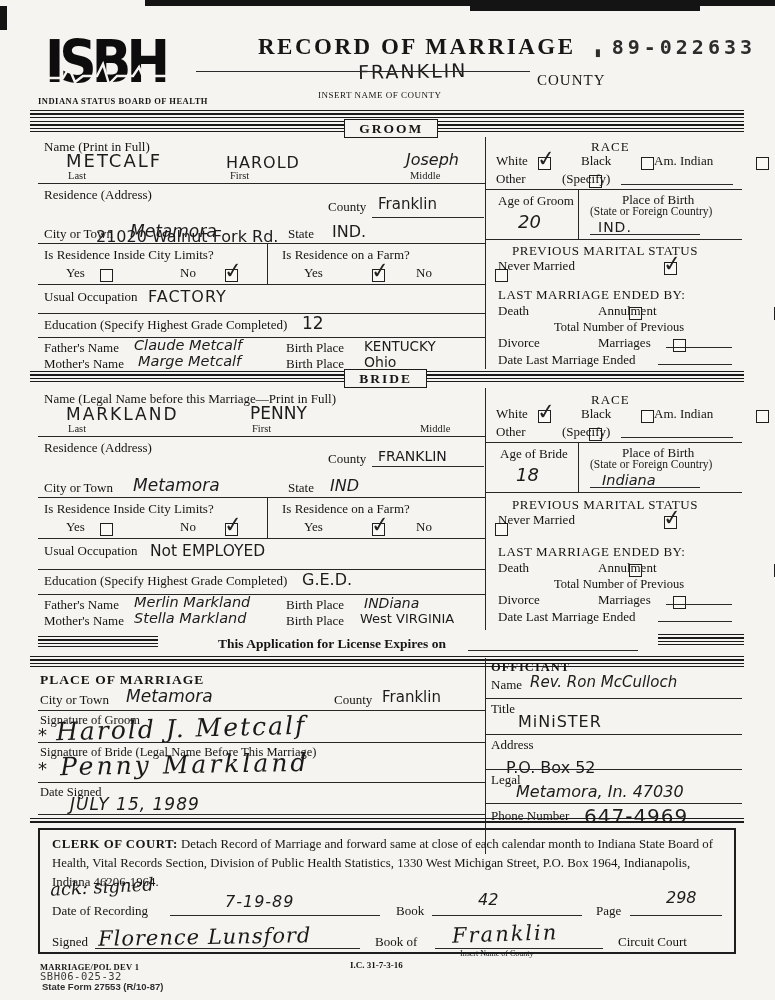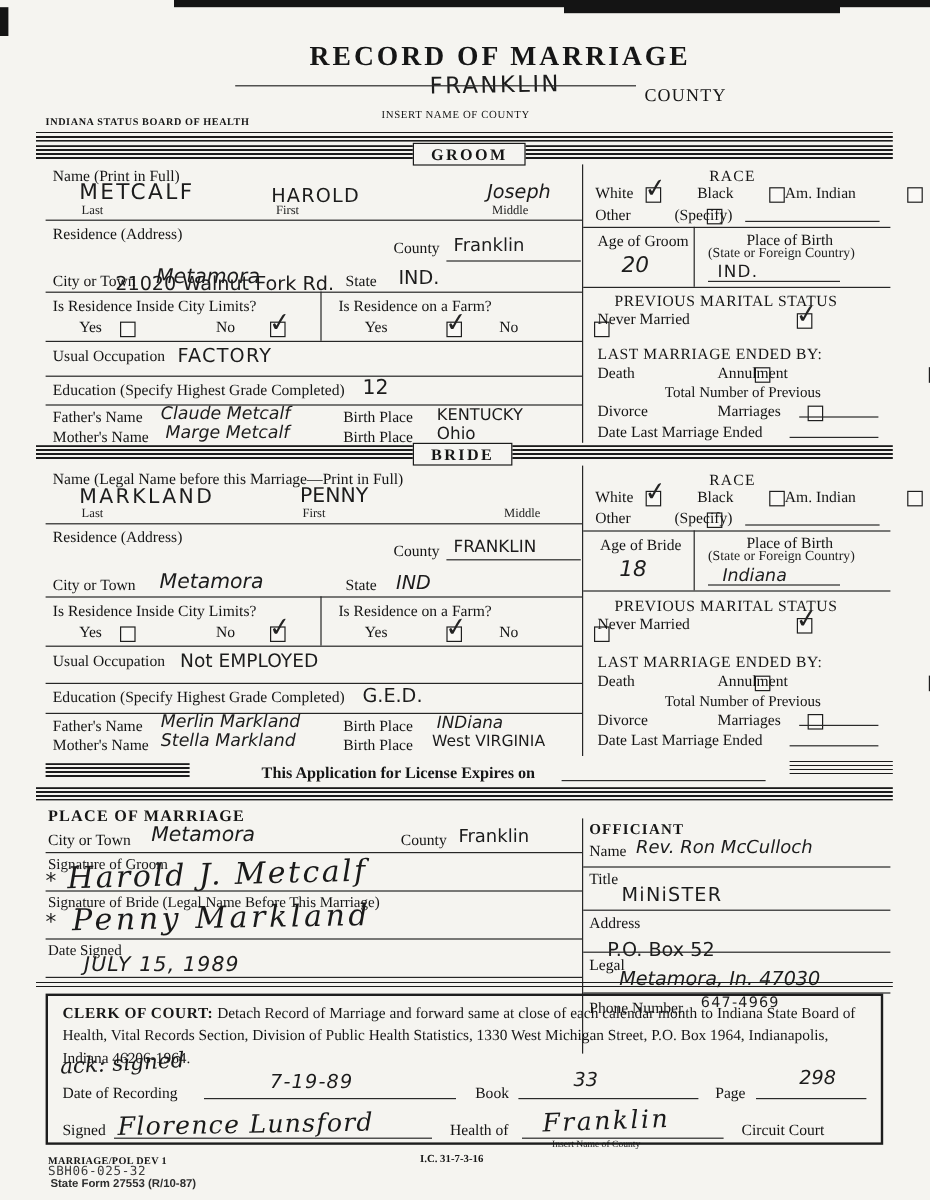--- a/index.html
+++ b/index.html
@@ -25,23 +25,32 @@
 </style>
 </head>
 <body>
 
 <div class="page">
 
   <div class="abs" style="left:145px;top:0;width:630px;height:6px;background:#141414;"></div>
   <div class="abs" style="left:470px;top:0;width:230px;height:11px;background:#141414;"></div>
   <div class="abs" style="left:0;top:6px;width:7px;height:24px;background:#141414;"></div>
 
+  <div class="abs" style="left:45px;top:36px;width:160px;height:64px;">
+    <div class="logo-word">ISBH</div>
+    <svg width="160" height="30" style="position:absolute;left:0;top:22px;" viewBox="0 0 160 30">
+      <polyline points="0,20 18,20 24,10 30,24 38,18 52,18 58,6 64,26 72,18 88,18 94,9 100,24 108,18 124,18 130,7 136,25 144,18 160,18" fill="none" stroke="#f5f4f0" stroke-width="2.4"></polyline>
+    </svg>
+  </div>
   <div class="abs" style="left:38px;top:96px;font:bold 8.5px 'Liberation Serif',serif;letter-spacing:0.5px;">INDIANA STATUS BOARD OF HEALTH</div>
 
   <div class="abs" style="left:258px;top:34px;font:bold 23px 'Liberation Serif',serif;letter-spacing:2.5px;">RECORD OF MARRIAGE</div>
+  <div class="abs stamp" style="left:596px;top:35px;">
+    <span style="font-size:13px;letter-spacing:0;">▖ </span><span>89-022633</span>
+  </div>
 
   <div class="abs hand" style="left:358px;top:60px;font-size:19px;letter-spacing:2px;transform:rotate(-1deg);">FRANKLIN</div>
   <div class="ul" style="left:196px;top:71px;width:334px;"></div>
   <div class="abs serif" style="left:537px;top:72px;font-size:15px;letter-spacing:1px;">COUNTY</div>
   <div class="abs" style="left:318px;top:90px;font:9px 'Liberation Serif',serif;letter-spacing:0.5px;">INSERT NAME OF COUNTY</div>
 
   <div class="abs rules" style="left:30px;top:110px;width:714px;height:8px;"></div>
 
   <div class="abs rules" style="left:30px;top:121px;width:714px;height:14px;">
     <div class="bar-label">GROOM</div>
@@ -260,59 +269,59 @@
     <div class="abs lbl" style="left:2px;top:75px;font-size:12.5px;">Signature of Bride (Legal Name Before This Marriage)</div>
     <div class="abs hand" style="left:0;top:88px;font-size:18px;">*</div>
     <div class="abs script" style="left:22px;top:80px;font-size:25px;letter-spacing:3px;transform:rotate(-1deg);">Penny Markland</div>
     <div class="line" style="left:0;right:0;top:112px;"></div>
 
     <div class="abs lbl" style="left:2px;top:115px;font-size:12.5px;">Date Signed</div>
     <div class="abs hand" style="left:32px;top:124px;font-size:17px;letter-spacing:1px;font-style:italic;">JULY 15, 1989</div>
     <div class="line" style="left:0;right:0;top:144px;"></div>
   </div>
 
-  <div class="abs" style="left:485px;top:658px;width:257px;height:196px;border-left:1.8px solid #262626;margin-top:24px;">
+  <div class="abs" style="left:485px;top:658px;width:257px;height:196px;border-left:1.8px solid #262626;">
     <div class="abs sec-title" style="left:5px;top:2px;font-size:12.5px;">OFFICIANT</div>
     <div class="abs lbl" style="left:5px;top:19px;">Name</div>
     <div class="abs hand" style="left:44px;top:15px;font-size:15px;font-style:italic;">Rev. Ron McCulloch</div>
     <div class="line" style="left:0;right:0;top:40px;"></div>
     <div class="abs lbl" style="left:5px;top:43px;">Title</div>
     <div class="abs hand" style="left:32px;top:54px;font-size:16px;letter-spacing:1px;">MiNiSTER</div>
     <div class="line" style="left:0;right:0;top:76px;"></div>
     <div class="abs lbl" style="left:5px;top:79px;">Address</div>
     <div class="abs hand" style="left:20px;top:100px;font-size:16px;text-align:right;">P.O. Box 52</div>
     <div class="line" style="left:0;right:0;top:111px;"></div>
     <div class="abs lbl" style="left:5px;top:114px;">Legal</div>
     <div class="abs hand" style="left:30px;top:124px;font-size:16px;font-style:italic;">Metamora, In. 47030</div>
     <div class="line" style="left:0;right:0;top:145px;"></div>
     <div class="abs lbl" style="left:5px;top:150px;">Phone Number</div>
-    <div class="abs hand" style="left:98px;top:146px;font-size:12px;letter-spacing:1px;">647-4969</div>
+    <div class="abs hand" style="left:98px;top:146px;font-size:20px;letter-spacing:1px;">647-4969</div>
   </div>
 
   <div class="abs rules" style="left:30px;top:818px;width:714px;height:7px;"></div>
 
   <div class="abs" style="left:38px;top:828px;width:698px;height:126px;border:2px solid #1d1d1d;">
     <div class="abs serif" style="left:12px;top:5px;width:672px;font-size:12.8px;line-height:1.5;">
       <span class="b" style="letter-spacing:0.5px;">CLERK OF COURT:</span>
       <span>Detach Record of Marriage and forward same at close of each calendar month to Indiana State Board of Health, Vital Records Section, Division of Public Health Statistics, 1330 West Michigan Street, P.O. Box 1964, Indianapolis, Indiana 46206-1964.</span>
     </div>
     <div class="abs script" style="left:10px;top:46px;font-size:18px;transform:rotate(-3deg);">ack: signed</div>
     <div class="abs lbl" style="left:12px;top:73px;">Date of Recording</div>
     <div class="abs hand" style="left:185px;top:62px;font-size:16px;font-style:italic;letter-spacing:1px;">7-19-89</div>
     <div class="ul" style="left:130px;top:85px;width:210px;"></div>
     <div class="abs lbl" style="left:356px;top:73px;">Book</div>
-    <div class="abs hand" style="left:438px;top:60px;font-size:16px;font-style:italic;">33</div>
+    <div class="abs hand" style="left:438px;top:60px;font-size:16px;font-style:italic;">42</div>
     <div class="ul" style="left:392px;top:85px;width:150px;"></div>
     <div class="abs lbl" style="left:556px;top:73px;">Page</div>
     <div class="abs hand" style="left:626px;top:58px;font-size:16px;font-style:italic;">298</div>
     <div class="ul" style="left:590px;top:85px;width:92px;"></div>
     <div class="abs lbl" style="left:12px;top:104px;">Signed</div>
     <div class="abs script" style="left:58px;top:95px;font-size:21px;letter-spacing:1px;transform:rotate(-1deg);">Florence Lunsford</div>
     <div class="ul" style="left:55px;top:118px;width:265px;"></div>
-    <div class="abs lbl" style="left:335px;top:104px;">Health of</div>
+    <div class="abs lbl" style="left:335px;top:104px;">Book of</div>
     <div class="abs script" style="left:412px;top:92px;font-size:21px;letter-spacing:2px;transform:rotate(-2deg);">Franklin</div>
     <div class="ul" style="left:395px;top:118px;width:168px;"></div>
     <div class="abs" style="left:420px;top:119px;font:8px 'Liberation Serif',serif;">Insert Name of County</div>
     <div class="abs lbl" style="left:578px;top:104px;">Circuit Court</div>
   </div>
 
   <div class="abs" style="left:40px;top:962px;font:bold 8.5px 'Liberation Serif',serif;letter-spacing:0.3px;">MARRIAGE/POL DEV 1</div>
   <div class="abs" style="left:40px;top:970px;font:10.5px 'DejaVu Sans Mono',monospace;color:#3a3a3a;letter-spacing:0.5px;">SBH06-025-32</div>
   <div class="abs" style="left:42px;top:981px;font:bold 9.5px 'Liberation Sans',sans-serif;color:#2e2e2e;">State Form 27553 (R/10-87)</div>
   <div class="abs" style="left:350px;top:960px;font:bold 9px 'Liberation Serif',serif;">I.C. 31-7-3-16</div>

